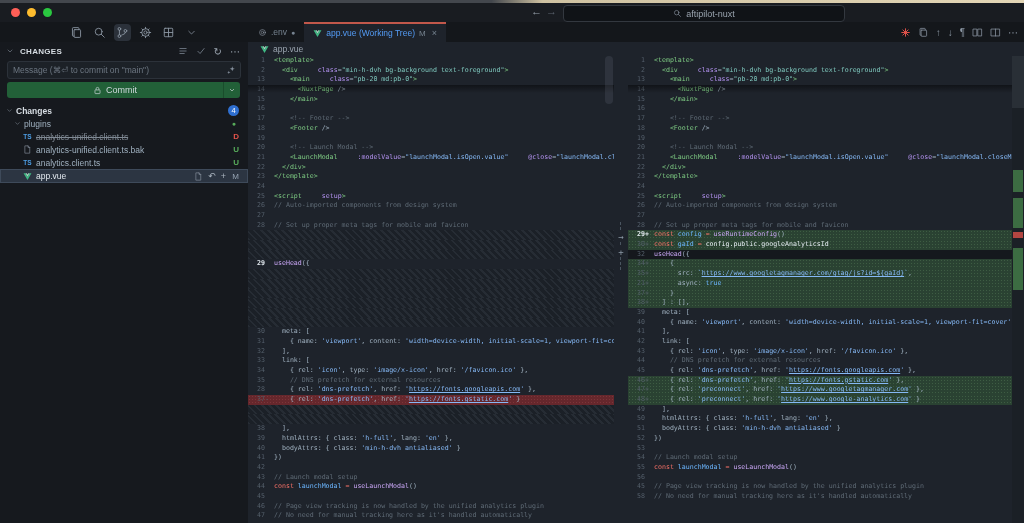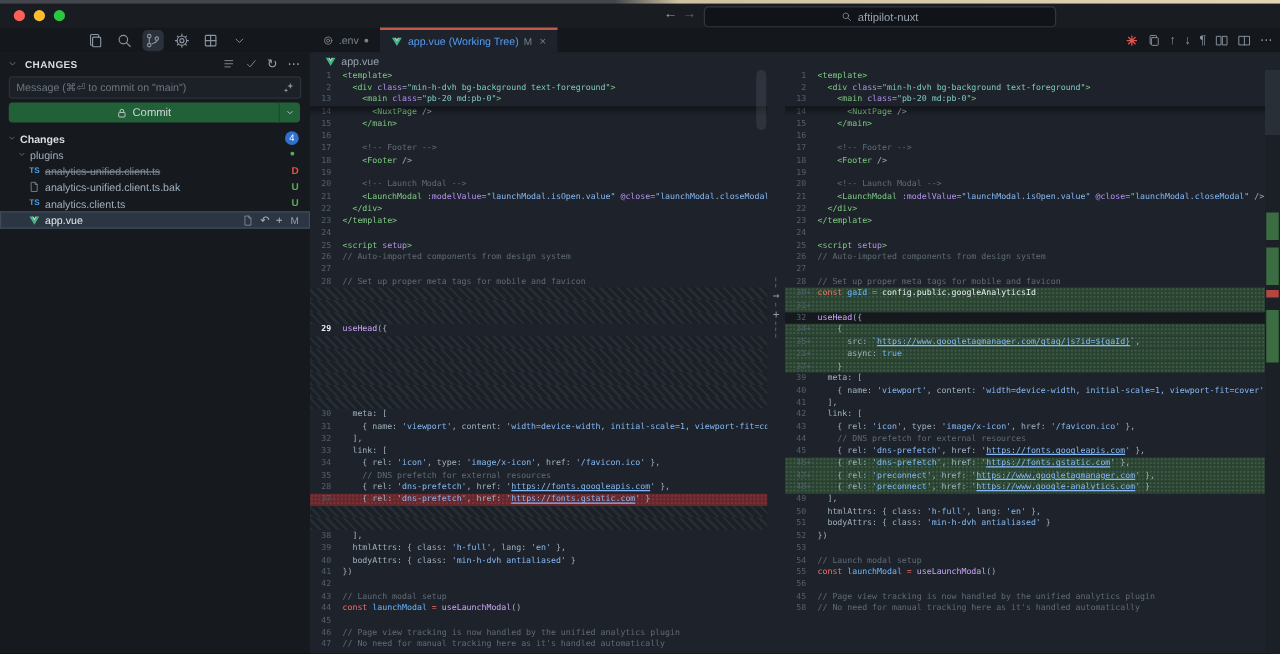--- a/index.html
+++ b/index.html
@@ -76,21 +76,21 @@
   .pane-right{left:380px;width:384px;}
   .crow{display:flex;height:9.7px;white-space:pre;
     font-family:"DejaVu Sans Mono",monospace;font-size:6.6px;line-height:9.7px;}
   .lnum{width:21px;min-width:21px;text-align:right;padding-right:5px;color:#545f6b;}
   .lnum.lbold{color:#e6edf3;font-weight:bold;}
   .lcode{flex:1;overflow:hidden;}
   .crow.add{background-color:#2a4232;background-image:radial-gradient(rgba(135,190,130,.22) .6px,transparent .7px);background-size:3px 3px;}
   .crow.del{background-color:#66272c;background-image:radial-gradient(rgba(255,140,140,.14) .6px,transparent .7px);background-size:3px 3px;}
   .crow.cur{background:#15181d;}
   .crow.fill{background:repeating-linear-gradient(45deg,#262c34 0 2px,#1b2027 2px 5px);}
-  .t-g{color:#7ecb83;} .t-d{color:#9fb0bf;} .t-p{color:#b392f0;} .t-s{color:#85b8f5;}
+  .t-g{color:#7ecb83;} .t-d{color:#9fb0bf;} .t-p{color:#b392f0;margin-left:16px;} .t-s{color:#85b8f5;}
   .t-v{color:#7fc8be;} .t-c{color:#5f6b76;} .t-k{color:#f47067;} .t-f{color:#c9a6f5;}
   .t-b{color:#6cb6ff;} .t-u{color:#85b8f5;text-decoration:underline;} .t-w{color:#e6edf3;font-weight:normal;}
   .stickyshadow{position:absolute;left:0;right:0;top:29.1px;height:8px;
     background:linear-gradient(rgba(0,0,0,.45),transparent);pointer-events:none;}
   .vthumb{position:absolute;right:1px;top:0;width:8px;height:48px;background:rgba(120,130,142,.18);border-radius:4px;}
 
   
   .sash{position:absolute;left:366px;top:14px;width:14px;height:467px;}
   .sashdash{position:absolute;left:6px;top:166px;height:48px;border-left:1px dashed #4a5560;}
   .sashbtn{position:absolute;left:1px;width:12px;text-align:center;color:#8b98a5;
@@ -427,27 +427,28 @@
           <div class="crow"><span class="lnum">19 </span><span class="lcode"></span></div>
           <div class="crow"><span class="lnum">20 </span><span class="lcode"><span class="t-c">    &lt;!-- Launch Modal --&gt;</span></span></div>
           <div class="crow"><span class="lnum">21 </span><span class="lcode"><span class="t-g">    &lt;LaunchModal</span><span class="t-p"> :modelValue</span><span class="t-d">=</span><span class="t-s">"launchModal.isOpen.value"</span><span class="t-p"> @close</span><span class="t-d">=</span><span class="t-s">"launchModal.closeModal"</span><span class="t-d"> /&gt;</span></span></div>
           <div class="crow"><span class="lnum">22 </span><span class="lcode"><span class="t-g">  &lt;/div&gt;</span></span></div>
           <div class="crow"><span class="lnum">23 </span><span class="lcode"><span class="t-g">&lt;/template&gt;</span></span></div>
           <div class="crow"><span class="lnum">24 </span><span class="lcode"></span></div>
           <div class="crow"><span class="lnum">25 </span><span class="lcode"><span class="t-g">&lt;script </span><span class="t-p">setup</span><span class="t-g">&gt;</span></span></div>
           <div class="crow"><span class="lnum">26 </span><span class="lcode"><span class="t-c">// Auto-imported components from design system</span></span></div>
           <div class="crow"><span class="lnum">27 </span><span class="lcode"></span></div>
           <div class="crow"><span class="lnum">28 </span><span class="lcode"><span class="t-c">// Set up proper meta tags for mobile and favicon</span></span></div>
+          <div class="crow add"><span class="lnum lbold">29+</span><span class="lcode"><span class="t-k">const </span><span class="t-b">config</span><span class="t-k"> = </span><span class="t-f">useRuntimeConfig</span><span class="t-d">()</span></span></div>
           <div class="crow add"><span class="lnum">30+</span><span class="lcode"><span class="t-k">const </span><span class="t-b">gaId</span><span class="t-k"> = </span><span class="t-w">config.public.googleAnalyticsId</span></span></div>
-          <div class="crow add"><span class="lnum">31+</span><span class="lcode"></span></div>
           <div class="crow cur"><span class="lnum">32 </span><span class="lcode"><span class="t-f">useHead</span><span class="t-d">({</span></span></div>
           <div class="crow add"><span class="lnum">34+</span><span class="lcode"><span class="t-d">    {</span></span></div>
           <div class="crow add"><span class="lnum">35+</span><span class="lcode"><span class="t-d">      src: </span><span class="t-s">`</span><span class="t-u">https://www.googletagmanager.com/gtag/js?id=${gaId}</span><span class="t-s">`</span><span class="t-d">,</span></span></div>
           <div class="crow add"><span class="lnum">21+</span><span class="lcode"><span class="t-d">      async: </span><span class="t-b">true</span></span></div>
           <div class="crow add"><span class="lnum">37+</span><span class="lcode"><span class="t-d">    }</span></span></div>
+          <div class="crow add"><span class="lnum">38+</span><span class="lcode"><span class="t-d">  ] : [],</span></span></div>
           <div class="crow"><span class="lnum">39 </span><span class="lcode"><span class="t-d">  meta: [</span></span></div>
           <div class="crow"><span class="lnum">40 </span><span class="lcode"><span class="t-d">    { name: </span><span class="t-s">'viewport'</span><span class="t-d">, content: </span><span class="t-s">'width=device-width, initial-scale=1, viewport-fit=cover'</span><span class="t-d"> },</span></span></div>
           <div class="crow"><span class="lnum">41 </span><span class="lcode"><span class="t-d">  ],</span></span></div>
           <div class="crow"><span class="lnum">42 </span><span class="lcode"><span class="t-d">  link: [</span></span></div>
           <div class="crow"><span class="lnum">43 </span><span class="lcode"><span class="t-d">    { rel: </span><span class="t-s">'icon'</span><span class="t-d">, type: </span><span class="t-s">'image/x-icon'</span><span class="t-d">, href: </span><span class="t-s">'/favicon.ico'</span><span class="t-d"> },</span></span></div>
           <div class="crow"><span class="lnum">44 </span><span class="lcode"><span class="t-c">    // DNS prefetch for external resources</span></span></div>
           <div class="crow"><span class="lnum">45 </span><span class="lcode"><span class="t-d">    { rel: </span><span class="t-s">'dns-prefetch'</span><span class="t-d">, href: </span><span class="t-s">'</span><span class="t-u">https://fonts.googleapis.com</span><span class="t-s">'</span><span class="t-d"> },</span></span></div>
           <div class="crow add"><span class="lnum">46+</span><span class="lcode"><span class="t-d">    { rel: </span><span class="t-s">'dns-prefetch'</span><span class="t-d">, href: </span><span class="t-s">'</span><span class="t-u">https://fonts.gstatic.com</span><span class="t-s">'</span><span class="t-d"> },</span></span></div>
           <div class="crow add"><span class="lnum">47+</span><span class="lcode"><span class="t-d">    { rel: </span><span class="t-s">'preconnect'</span><span class="t-d">, href: </span><span class="t-s">'</span><span class="t-u">https://www.googletagmanager.com</span><span class="t-s">'</span><span class="t-d"> },</span></span></div>
           <div class="crow add"><span class="lnum">48+</span><span class="lcode"><span class="t-d">    { rel: </span><span class="t-s">'preconnect'</span><span class="t-d">, href: </span><span class="t-s">'</span><span class="t-u">https://www.google-analytics.com</span><span class="t-s">'</span><span class="t-d"> }</span></span></div>

